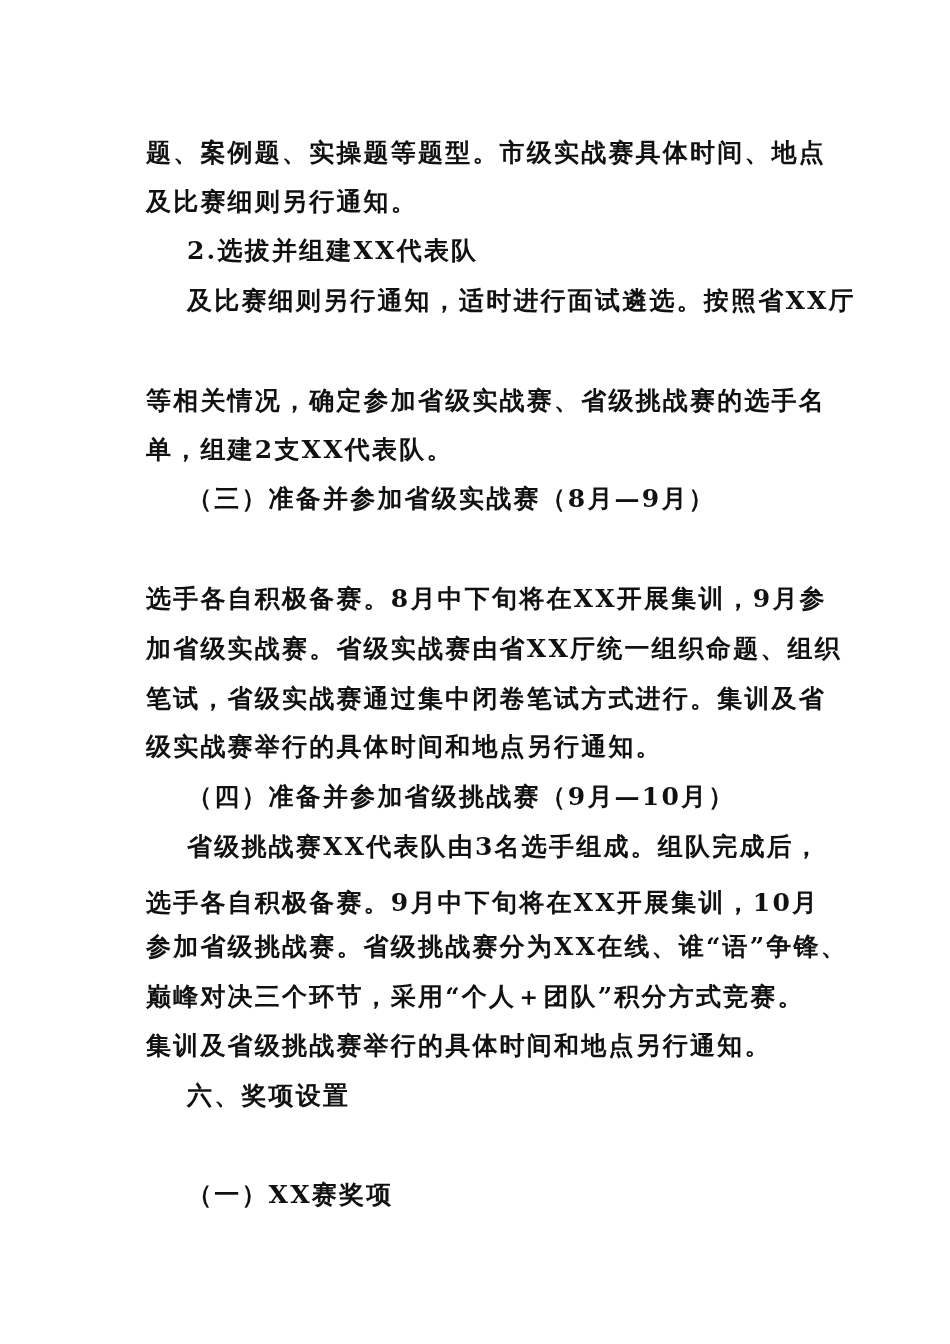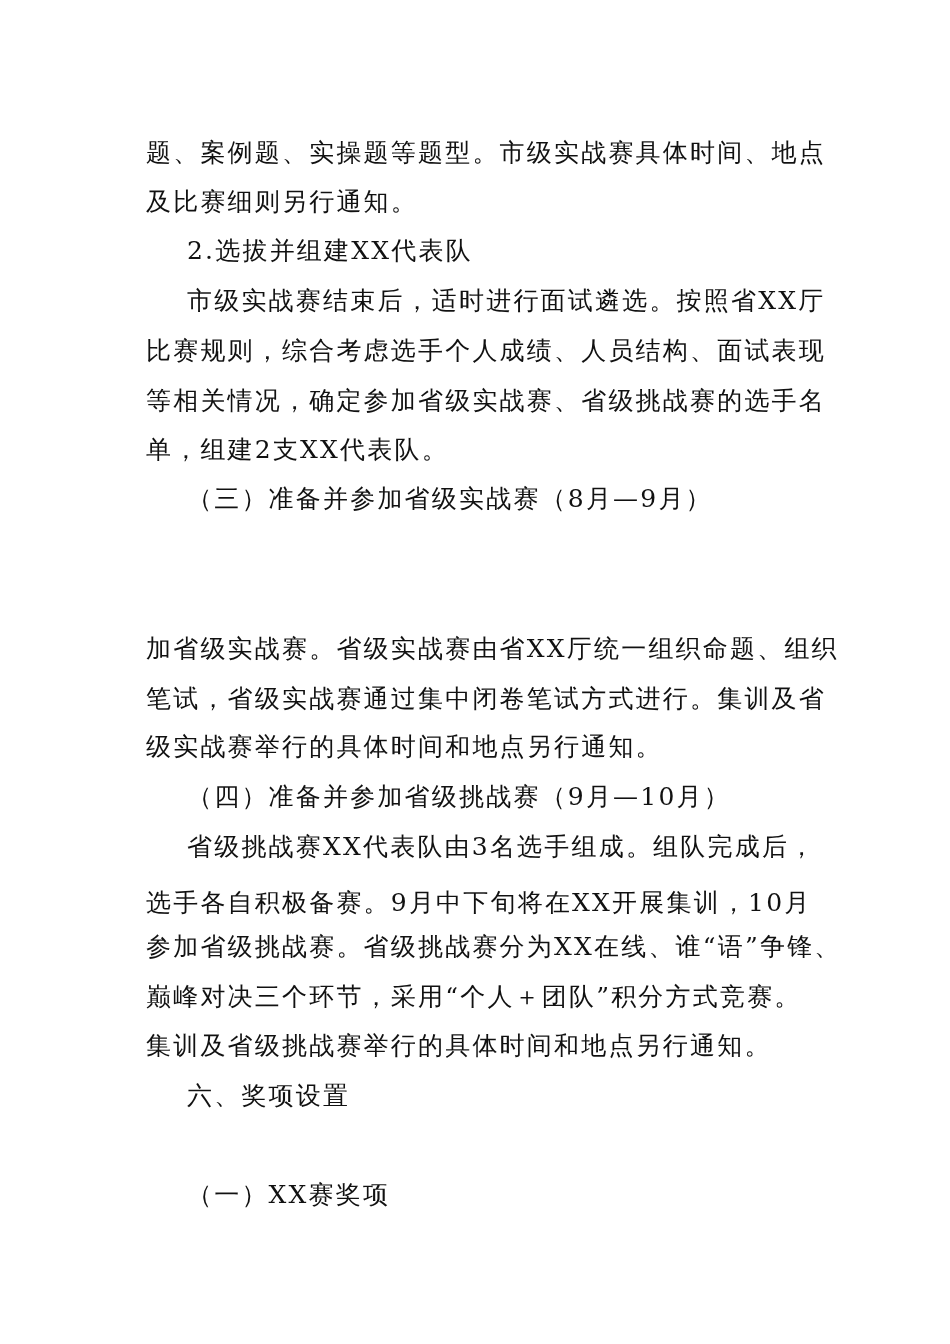--- a/index.html
+++ b/index.html
@@ -1,44 +1,45 @@
 <!DOCTYPE html>
 <html><head>
   <meta charset="utf-8">
   <style>
     html, body { margin: 0; padding: 0; background: #ffffff; }
     body { width: 950px; height: 1344px; position: relative; overflow: hidden; }
     .page {
       position: absolute; left: 0; top: 0; width: 950px; height: 1344px;
       background: #ffffff;
+      font-weight: bold;
     }
     .line {
       position: absolute;
       left: 146px;
       white-space: nowrap;
       font-family: "DejaVu Serif", "Liberation Serif", serif;
       font-size: 25px;
       letter-spacing: 2.2px;
       color: #111111;
       line-height: 30px;
     }
     .line.indent { left: 187px; }
   </style>
 </head>
 <body>
 
 <div class="page">
   <div class="line" style="top:138px">题、案例题、实操题等题型。市级实战赛具体时间、地点</div>
   <div class="line" style="top:187px">及比赛细则另行通知。</div>
   <div class="line indent" style="top:236px">2.选拔并组建XX代表队</div>
-  <div class="line indent" style="top:286px">市级实战赛结束后，适时进行面试遴选。按照省XX厅</div>
-  <div class="line" style="top:336px">比赛规则，综合考虑选手个人成绩、人员结构、面试表现</div>
+  <div class="line indent" style="top:286px">及比赛细则另行通知，适时进行面试遴选。按照省XX厅</div>
   <div class="line" style="top:386px">等相关情况，确定参加省级实战赛、省级挑战赛的选手名</div>
   <div class="line" style="top:435px">单，组建2支XX代表队。</div>
   <div class="line indent" style="top:484px">（三）准备并参加省级实战赛（8月—9月）</div>
+  <div class="line" style="top:584px">选手各自积极备赛。8月中下旬将在XX开展集训，9月参</div>
   <div class="line" style="top:634px">加省级实战赛。省级实战赛由省XX厅统一组织命题、组织</div>
   <div class="line" style="top:684px">笔试，省级实战赛通过集中闭卷笔试方式进行。集训及省</div>
   <div class="line" style="top:732px">级实战赛举行的具体时间和地点另行通知。</div>
   <div class="line indent" style="top:782px">（四）准备并参加省级挑战赛（9月—10月）</div>
   <div class="line indent" style="top:832px">省级挑战赛XX代表队由3名选手组成。组队完成后，</div>
   <div class="line" style="top:888px">选手各自积极备赛。9月中下旬将在XX开展集训，10月</div>
   <div class="line" style="top:982px">巅峰对决三个环节，采用“个人＋团队”积分方式竞赛。</div>
   <div class="line" style="top:932px">参加省级挑战赛。省级挑战赛分为XX在线、谁“语”争锋、</div>
   <div class="line" style="top:1031px">集训及省级挑战赛举行的具体时间和地点另行通知。</div>
   <div class="line indent" style="top:1081px">六、奖项设置</div>

